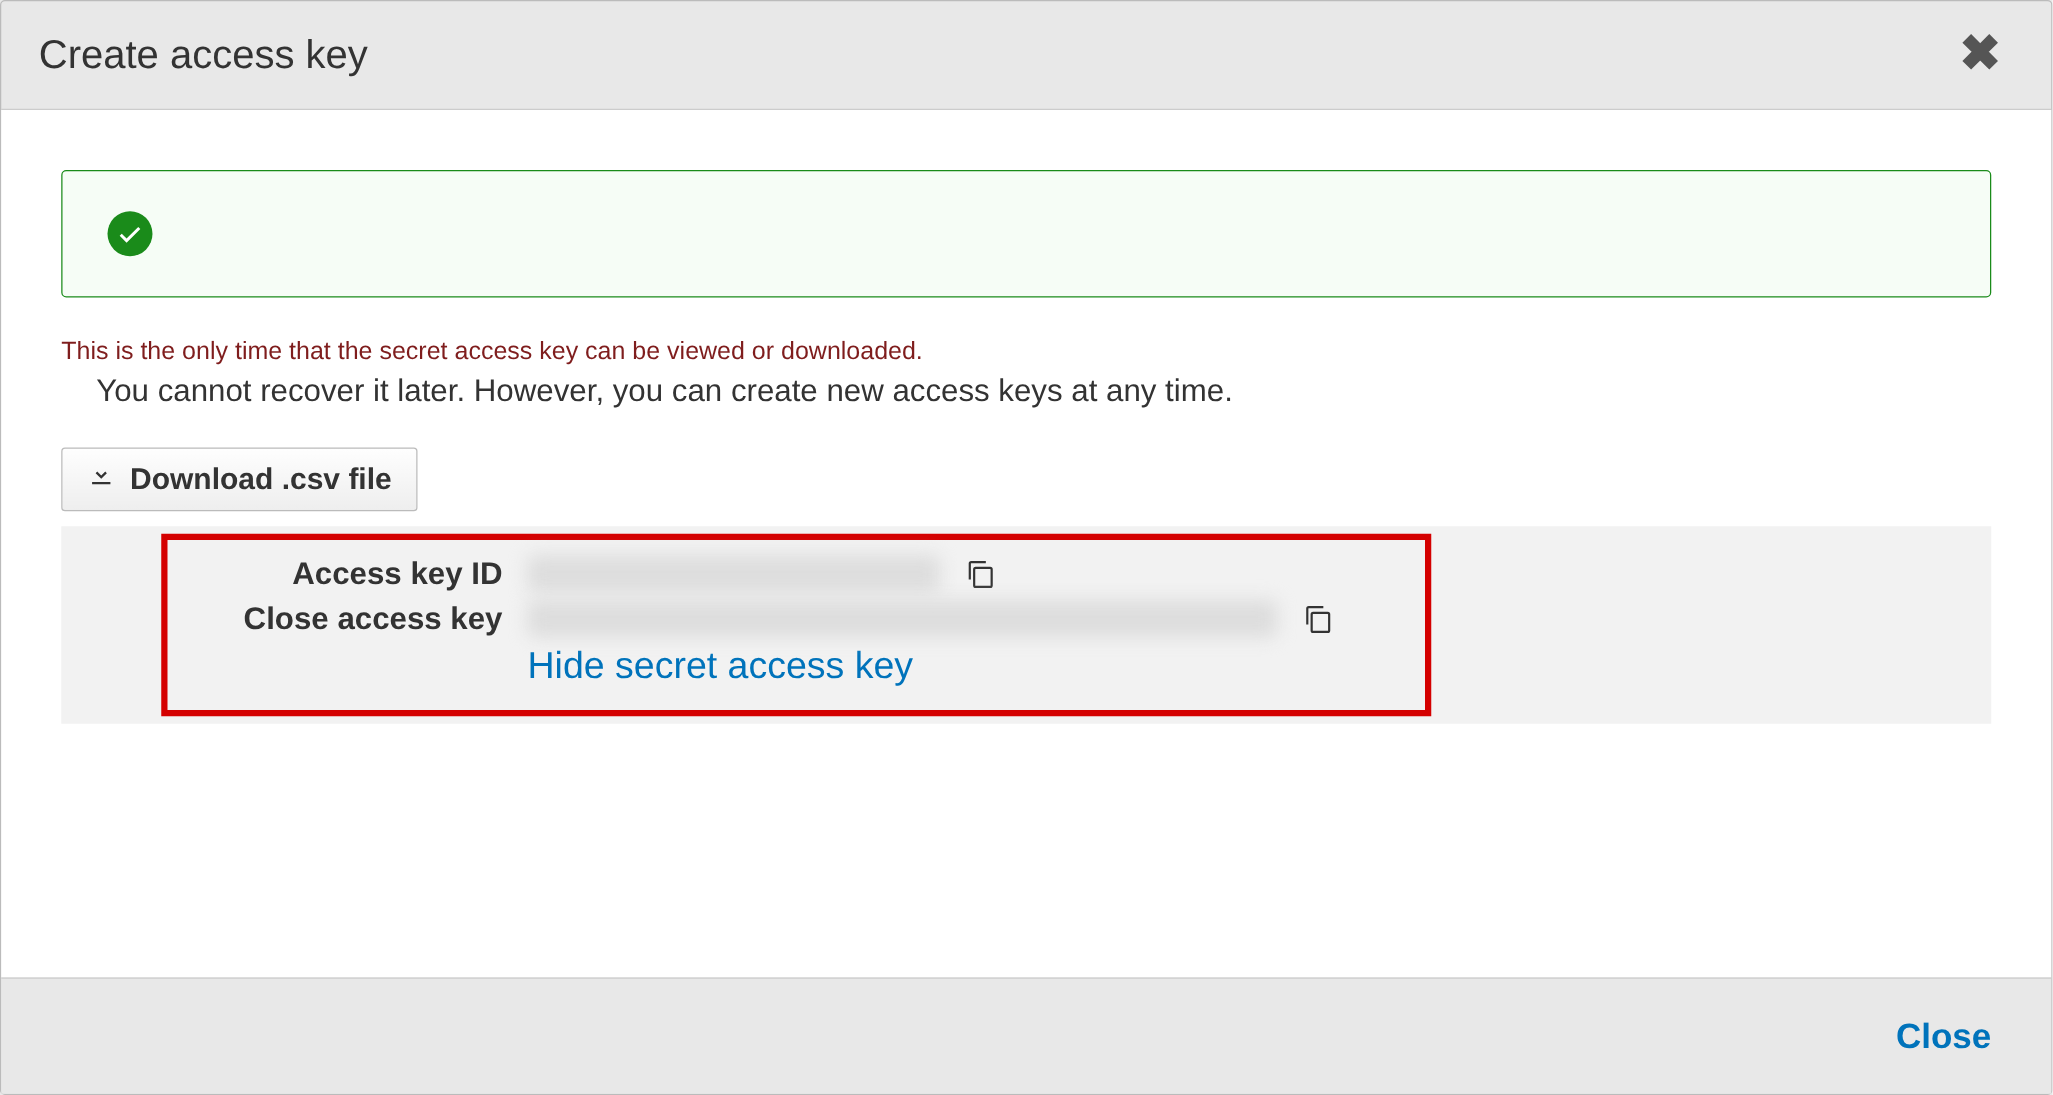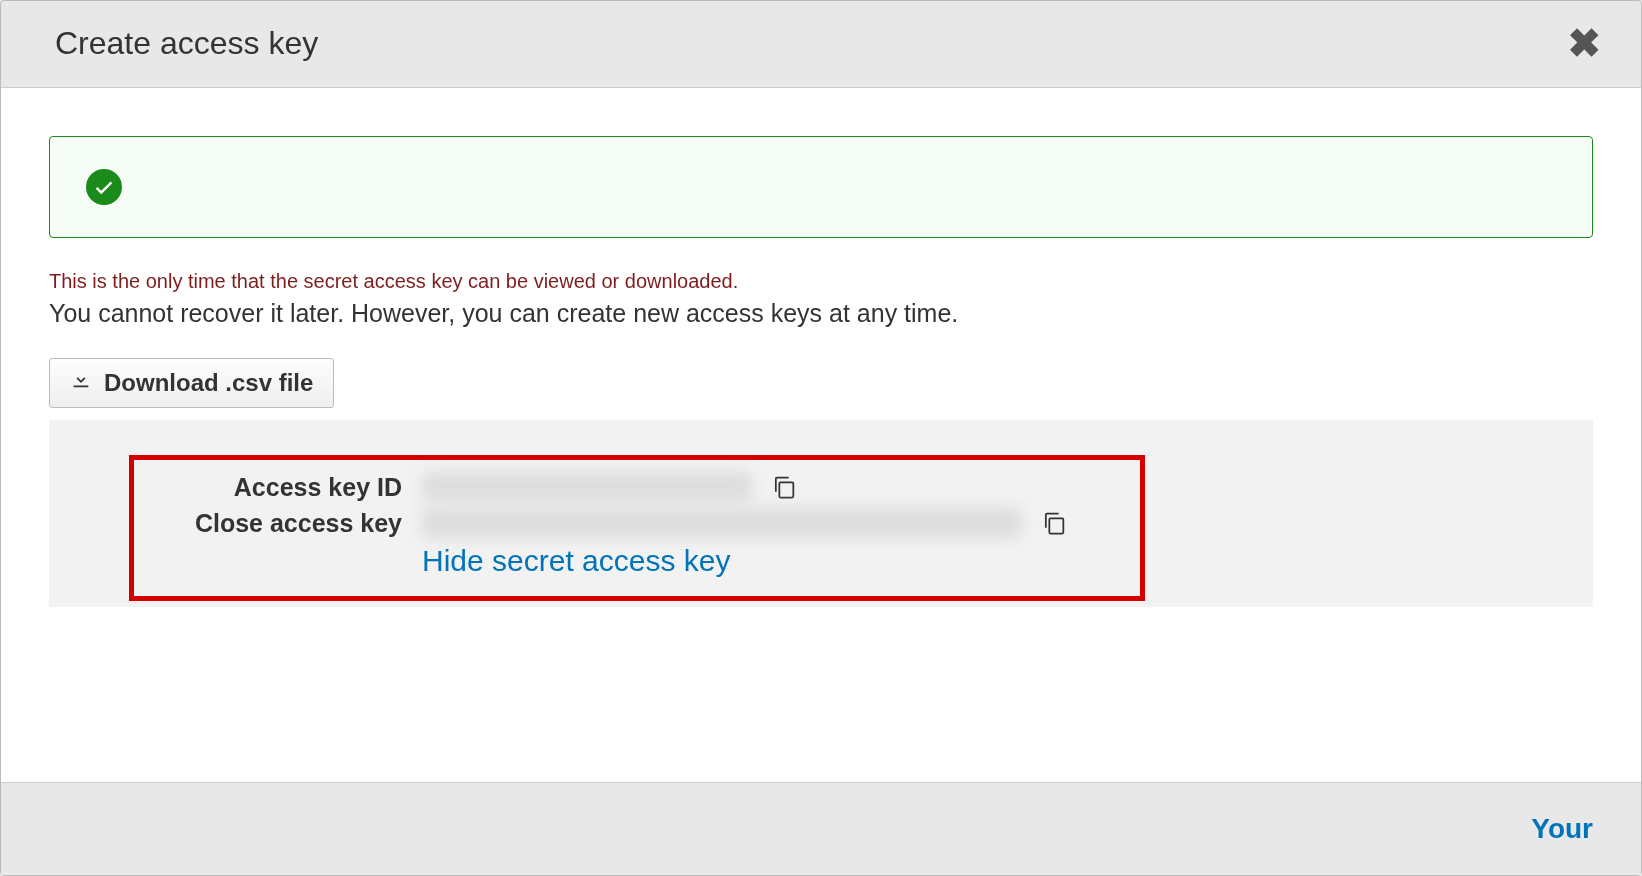--- a/index.html
+++ b/index.html
@@ -17,21 +17,21 @@
   .modal {
     background: #e8e8e8;
     width: 100%;
     height: 100%;
     border: 1px solid #bbb;
     border-radius: 4px;
     display: flex;
     flex-direction: column;
   }
   .modal-header {
-    padding: 22px 30px 24px 54px;
+    padding: 22px 30px 24px 30px;
     border-bottom: 1px solid #ccc;
     display: flex;
     justify-content: space-between;
     align-items: center;
   }
   .modal-title {
     font-size: 32px;
     color: #333;
     font-weight: 400;
   }
@@ -81,20 +81,21 @@
   .warning-text {
     font-size: 20px;
     color: #7f1d1d;
     font-weight: 400;
     margin-bottom: 6px;
   }
   .info-text {
     font-size: 25px;
     color: #333;
     margin-bottom: 30px;
+    margin-left: 28px;
   }
   .download-button {
     display: inline-flex;
     align-items: center;
     gap: 12px;
     padding: 10px 20px;
     background: linear-gradient(#fefefe, #eeeeee);
     border: 1px solid #bbb;
     border-radius: 3px;
     font-size: 24px;
@@ -109,21 +110,20 @@
     fill: #333;
   }
   .key-panel {
     background: #f2f2f2;
     padding: 6px 30px 6px 80px;
   }
   .highlight-box {
     border: 5px solid #d40000;
     padding: 12px 30px 18px 30px;
     width: 1016px;
-    margin-top: 29px;
   }
   .key-row {
     display: flex;
     align-items: center;
     margin-bottom: 6px;
   }
   .key-label {
     width: 258px;
     text-align: right;
     font-size: 25px;
@@ -240,15 +240,15 @@
                 </svg>
             </span>
           </div>
         </div>
         <a class="hide-link">Hide secret access key</a>
       </div>
     </div>
   </div>
 
   <div class="modal-footer">
-    <button class="close-button">Your</button>
+    <button class="close-button">Close</button>
   </div>
 </div>
 
 </body></html>

